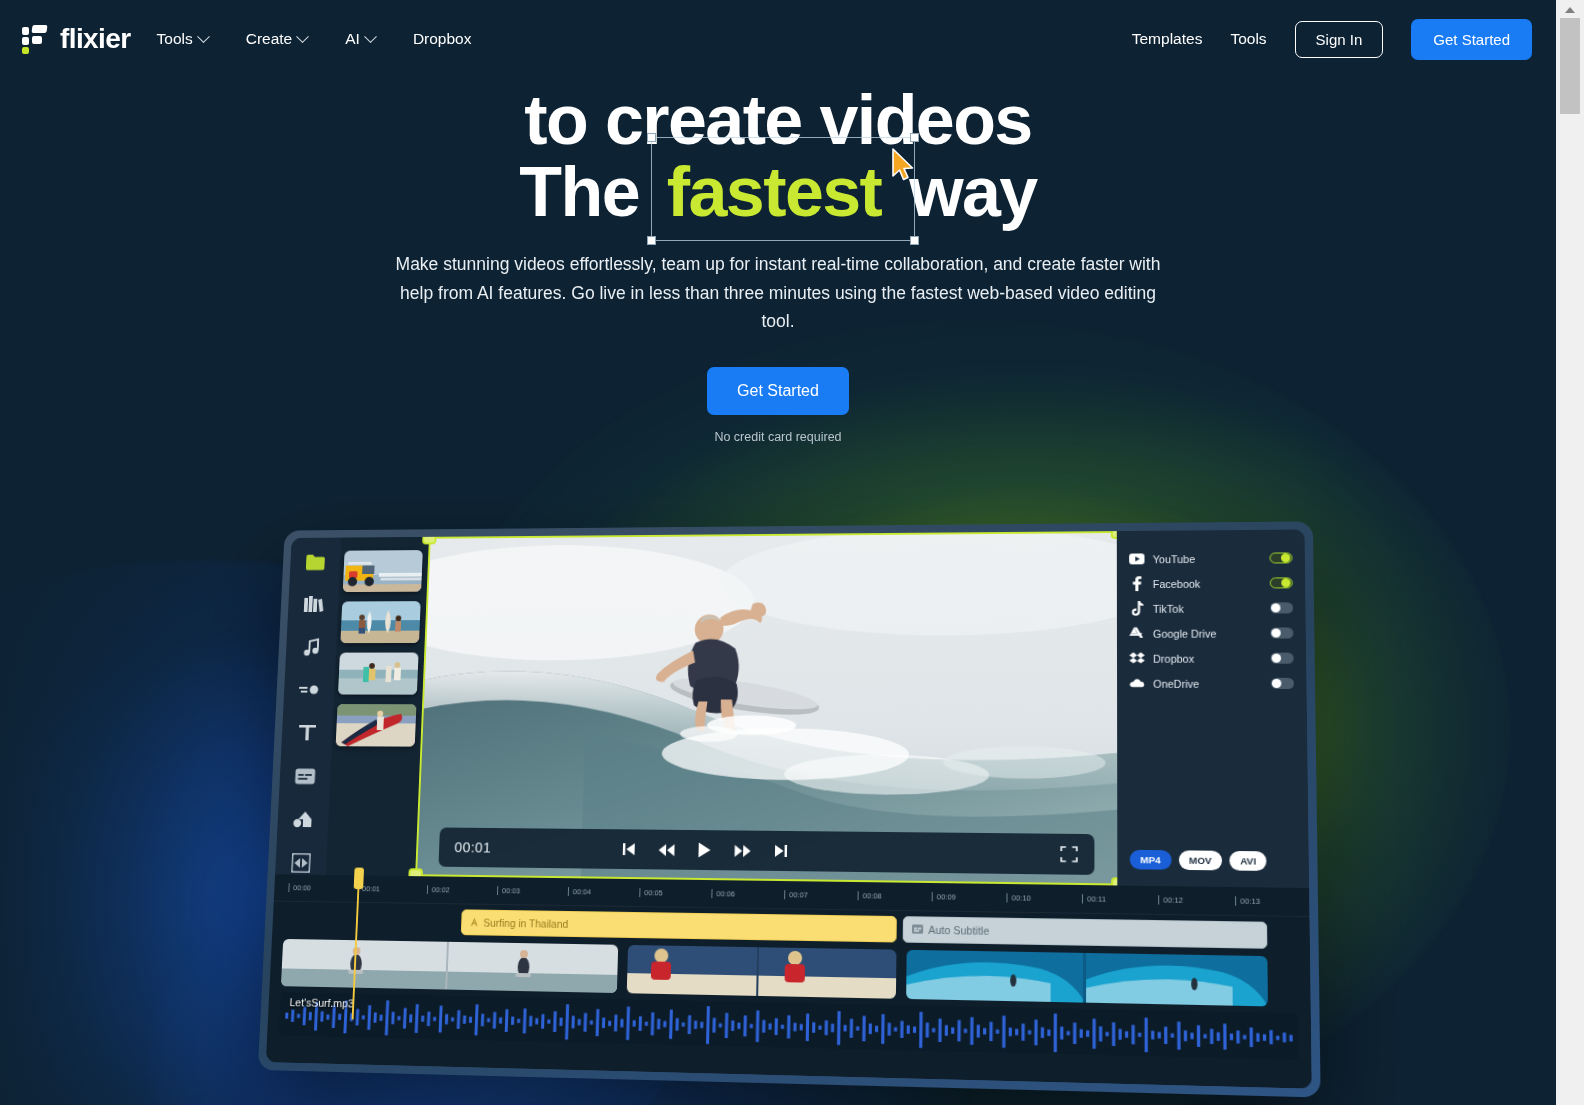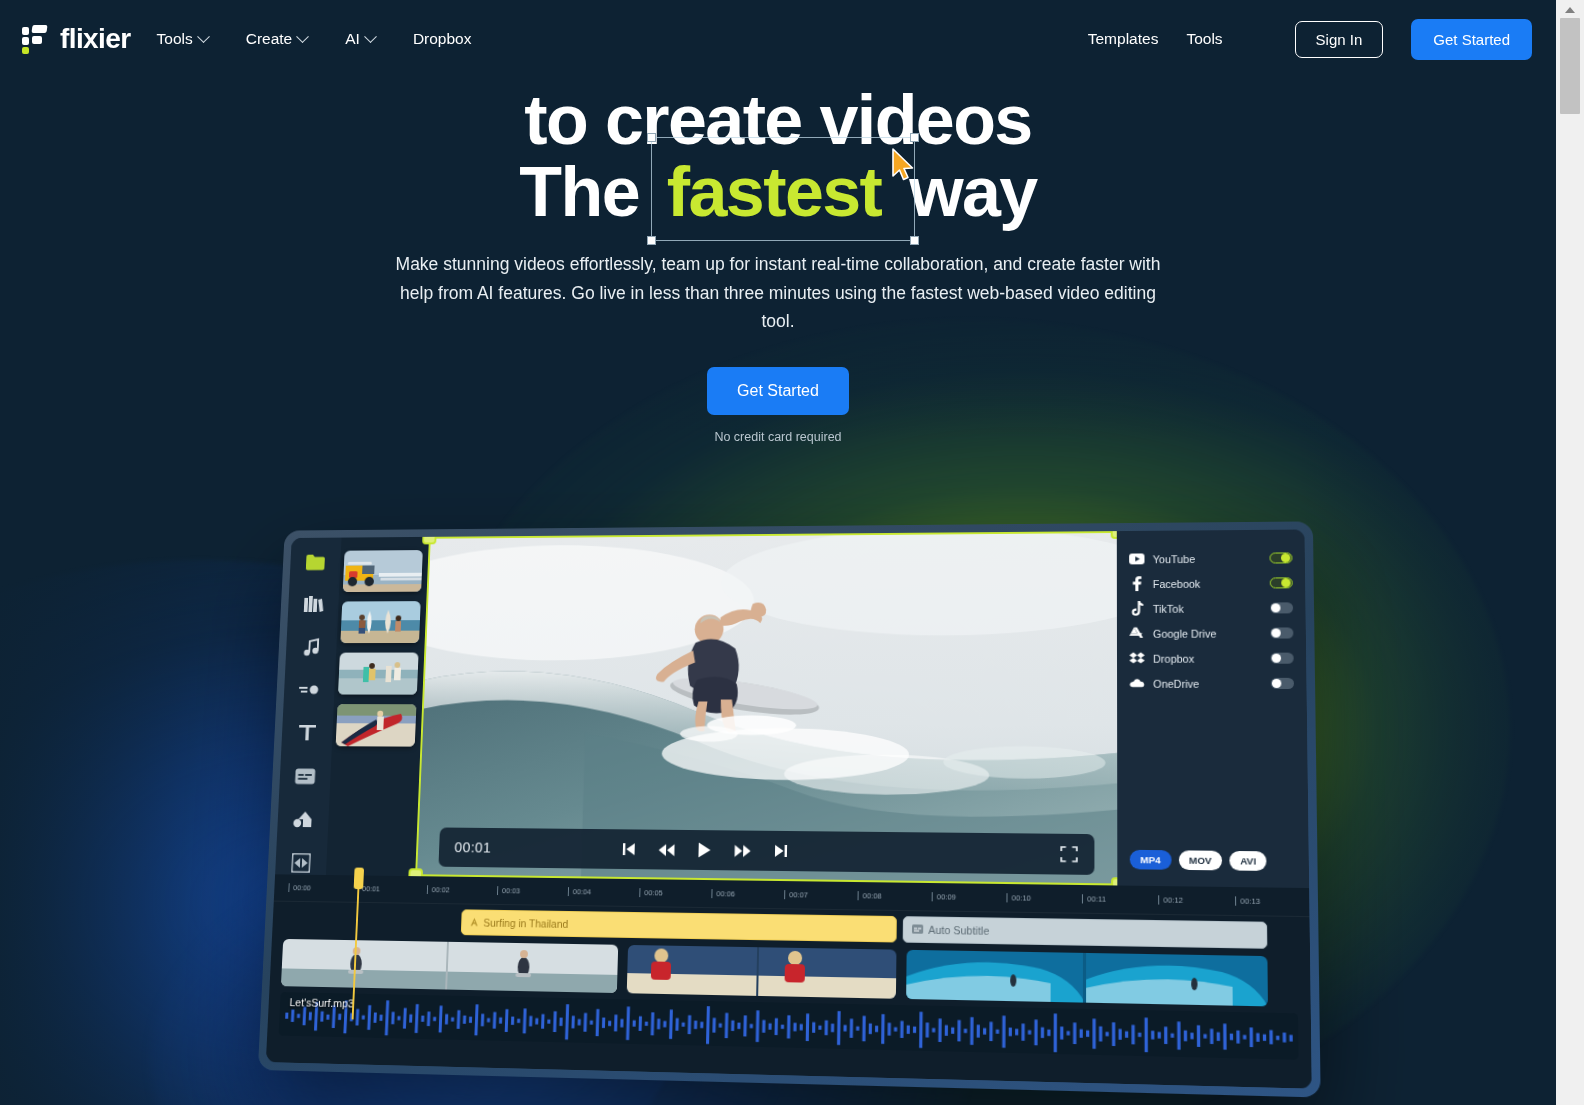--- a/index.html
+++ b/index.html
@@ -93,21 +93,21 @@
     width: 9px; height: 9px;
     border-right: 1.7px solid #cfd9e0;
     border-bottom: 1.7px solid #cfd9e0;
     transform: rotate(45deg) translate(-2px,-2px);
   }
   .nav-right { margin-left: auto; display: flex; align-items: center; gap: 28px; }
   .nav-right .nav-link { font-size: 15.5px; }
   .btn-signin {
     border: 1px solid #ffffff; border-radius: 7px;
     color: #fff; font-size: 15px; padding: 9px 20px;
-    background: transparent; cursor: pointer; margin-left: 44px;
+    background: transparent; cursor: pointer;
   }
   .btn-primary {
     background: #1a7cf5; border: none; border-radius: 7px;
     color: #fff; font-size: 15px; font-weight: 500;
     padding: 12px 22px; cursor: pointer;
   }
 
   
   .hero { position: absolute; left: 0; top: 84px; width: 1556px; z-index: 30; text-align: center; }
   .headline {

